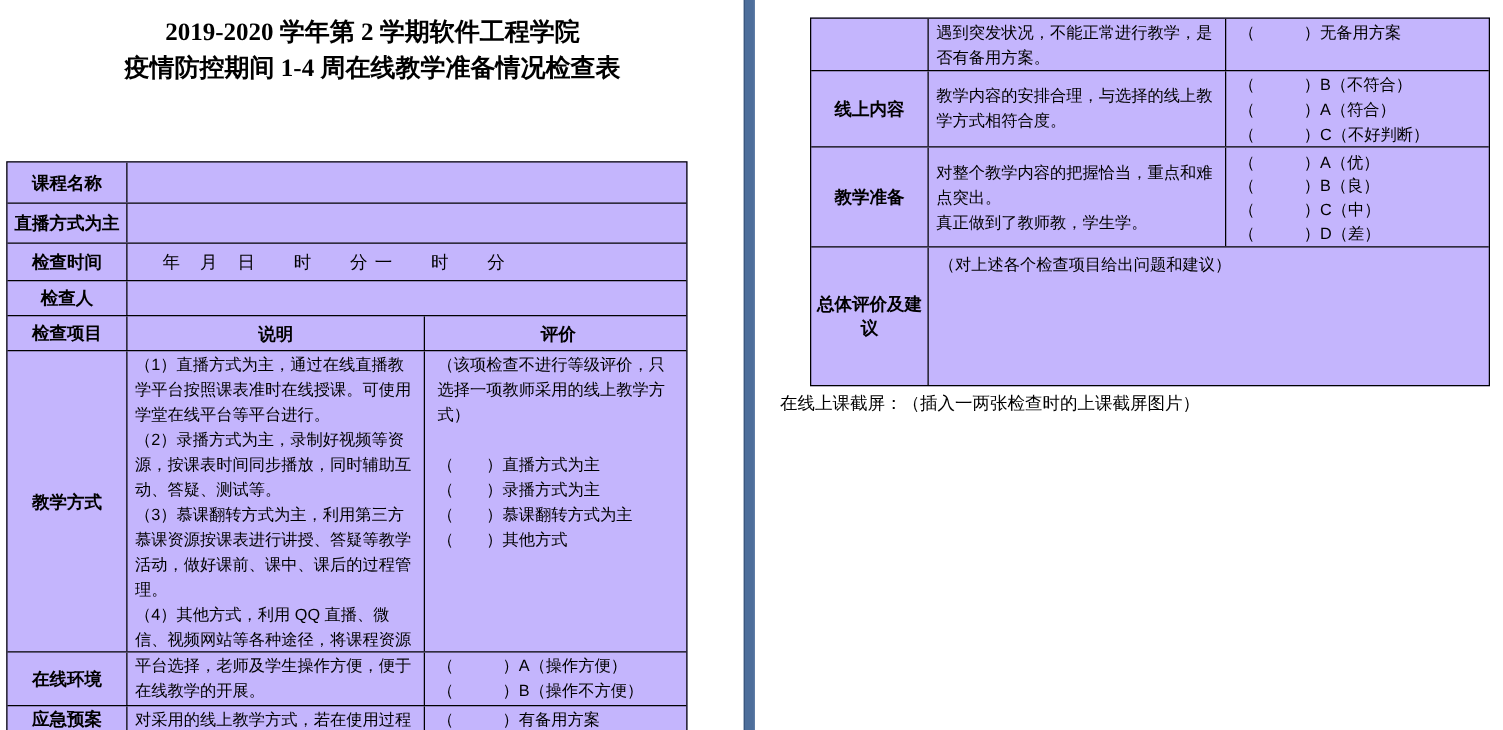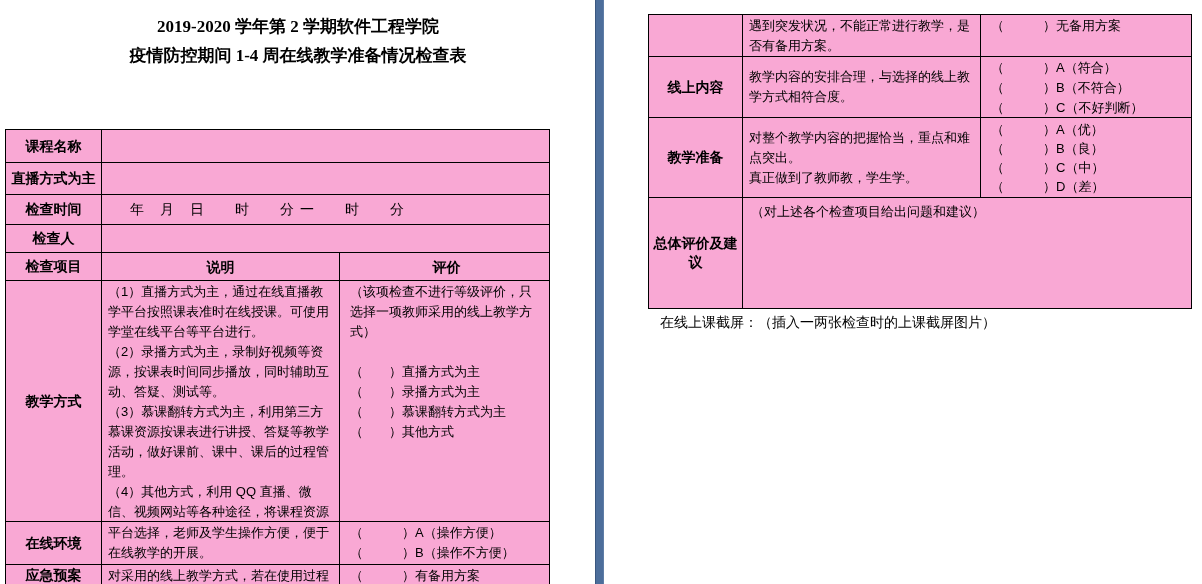--- a/index.html
+++ b/index.html
@@ -12,26 +12,26 @@
 
   
   .page-divider {
     position: absolute; left: 595px; top: 0; width: 9px; height: 584px;
     background: #4d6e9b; border-left: 1px solid #3a577f; border-right: 1px solid #5f7da6;
   }
 
   
   .doc-title {
     position: absolute; left: 0; top: 12px; width: 596px;
-    text-align: center; font-weight: bold; font-size: 17px; line-height: 29px;
+    text-align: center; font-weight: bold; font-size: 20px; line-height: 29px;
     font-family: "Liberation Serif", "DejaVu Serif", serif;
   }
 
   
-  .tbl { position: absolute; border: 1px solid #000; background: #f9a8d4; }
+  .tbl { position: absolute; border: 1px solid #000; background: #c4b5fd; }
   .tbl-left  { left: 5px;   top: 93px; width: 545px; margin-top: 36px; }
   .tbl-right { left: 648px; top: 14px; width: 544px; }
 
   .trow { display: flex; border-top: 1px solid #000; overflow: hidden; }
   .trow:first-child { border-top: none; }
 
   .cell { overflow: hidden; }
   .lbl {
     width: 95px; flex: 0 0 95px; display: flex; align-items: center; justify-content: center;
     font-weight: bold; font-size: 14px; text-align: center; line-height: 19px; padding: 0 4px;
@@ -55,21 +55,21 @@
   
   .h41 { height: 41px; } .h61 { height: 61px; } .h80 { height: 80px; } .h111 { height: 111px; }
 
   .time-val { display: flex; align-items: center; padding-left: 28px; font-size: 14px; letter-spacing: 1px; }
   .opt-line { white-space: nowrap; }
   .spacer20 { height: 20px; }
   .prep-eval { line-height: 19px; padding-top: 2px; }
   .span-cell { flex: 1; border-left: 1px solid #000; font-size: 13px; line-height: 20px; padding: 4px 8px; }
 
   .caption {
-    position: absolute; left: 660px; top: 312px; width: 540px;
+    position: absolute; left: 624px; top: 312px; width: 540px;
     font-size: 14px; line-height: 20px;
   }
 </style>
 </head>
 <body>
 
 <div class="stage">
 
   <div>
     <div class="doc-title">
@@ -152,22 +152,22 @@
           <div class="opt-line">（　　　）无备用方案</div>
         </div>
       </div>
 
       <div class="trow h61">
         <div class="cell lbl">线上内容</div>
         <div class="cell desc vcenter">
           <div>教学内容的安排合理，与选择的线上教学方式相符合度。</div>
         </div>
         <div class="cell eval">
+          <div class="opt-line">（　　　）B（不符合）</div>
           <div class="opt-line">（　　　）A（符合）</div>
-          <div class="opt-line">（　　　）B（不符合）</div>
           <div class="opt-line">（　　　）C（不好判断）</div>
         </div>
       </div>
 
       <div class="trow h80">
         <div class="cell lbl">教学准备</div>
         <div class="cell desc vcenter">
           <div>
             <div>对整个教学内容的把握恰当，重点和难点突出。</div>
             <div>真正做到了教师教，学生学。</div>

